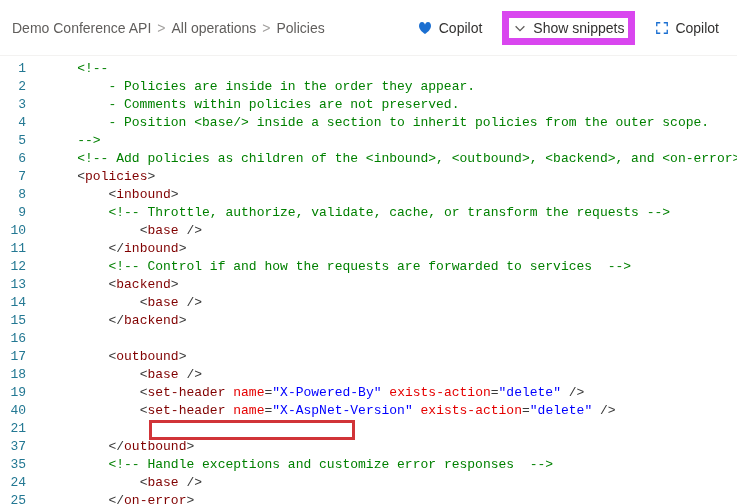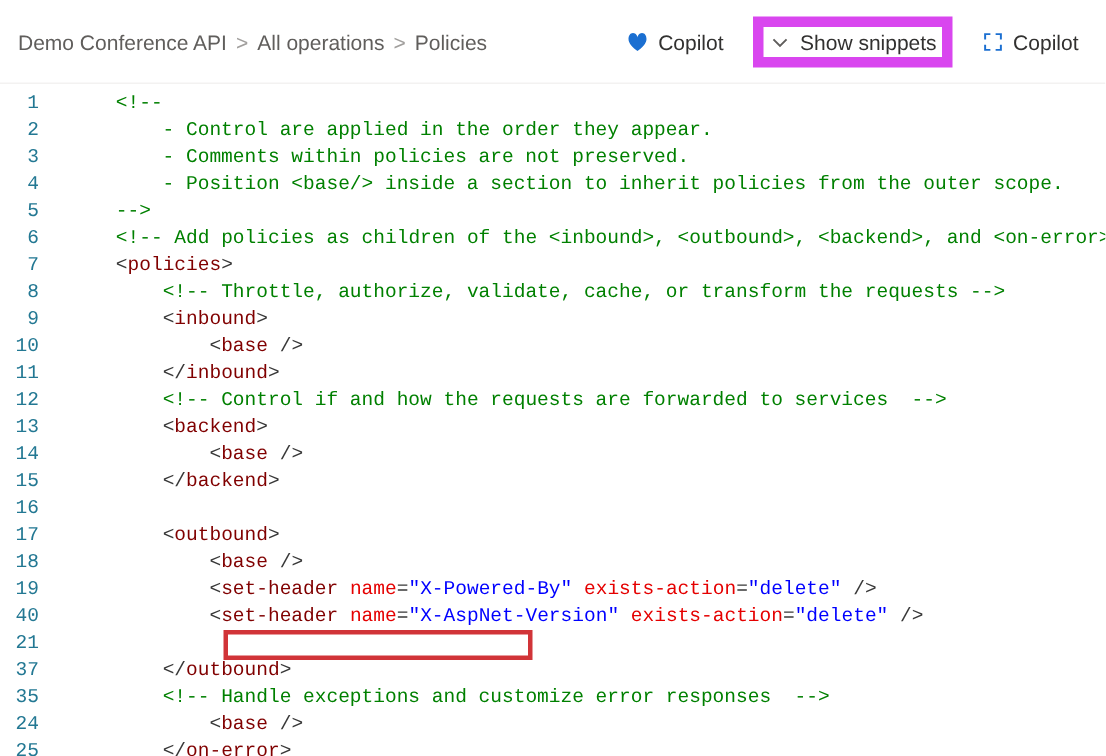--- a/index.html
+++ b/index.html
@@ -151,28 +151,28 @@
       <div>21</div>
       <div>37</div>
       <div>35</div>
       <div>24</div>
       <div>25</div>
       <div>26</div>
     </div>
   <div class="code" id="code">
     <div class="red-annot" id="code-annot" style="top: 360px; left: 113px; width: 206px; height: 20px;"></div>
   <div class="code-line"><span>    </span><span class="c-comment">&lt;!--</span></div>
-      <div class="code-line"><span class="c-comment">        - Control are applied in the order they appear.</span></div>
+      <div class="code-line"><span class="c-comment">        - Policies are inside in the order they appear.</span></div>
       <div class="code-line"><span class="c-comment">        - Comments within policies are not preserved.</span></div>
       <div class="code-line"><span class="c-comment">        - Position &lt;base/&gt; inside a section to inherit policies from the outer scope.</span></div>
       <div class="code-line"><span>    </span><span class="c-comment">--&gt;</span></div>
       <div class="code-line"><span>    </span><span class="c-comment">&lt;!-- Add policies as children of the &lt;inbound&gt;, &lt;outbound&gt;, &lt;backend&gt;, and &lt;on-error&gt; ele</span></div>
       <div class="code-line"><span>    </span><span class="c-delim">&lt;</span><span class="c-tag">policies</span><span class="c-delim">&gt;</span></div>
+      <div class="code-line"><span>        </span><span class="c-delim">&lt;</span><span class="c-tag">inbound</span><span class="c-delim">&gt;</span></div>
       <div class="code-line"><span>        </span><span class="c-comment">&lt;!-- Throttle, authorize, validate, cache, or transform the requests --&gt;</span></div>
-      <div class="code-line"><span>        </span><span class="c-delim">&lt;</span><span class="c-tag">inbound</span><span class="c-delim">&gt;</span></div>
       <div class="code-line"><span>            </span><span class="c-delim">&lt;</span><span class="c-tag">base</span><span class="c-delim"> /&gt;</span></div>
       <div class="code-line"><span>        </span><span class="c-delim">&lt;/</span><span class="c-tag">inbound</span><span class="c-delim">&gt;</span></div>
       <div class="code-line"><span>        </span><span class="c-comment">&lt;!-- Control if and how the requests are forwarded to services  --&gt;</span></div>
       <div class="code-line"><span>        </span><span class="c-delim">&lt;</span><span class="c-tag">backend</span><span class="c-delim">&gt;</span></div>
       <div class="code-line"><span>            </span><span class="c-delim">&lt;</span><span class="c-tag">base</span><span class="c-delim"> /&gt;</span></div>
       <div class="code-line"><span>        </span><span class="c-delim">&lt;/</span><span class="c-tag">backend</span><span class="c-delim">&gt;</span></div>
       <div class="code-line"><span>        </span></div>
       <div class="code-line"><span>        </span><span class="c-delim">&lt;</span><span class="c-tag">outbound</span><span class="c-delim">&gt;</span></div>
       <div class="code-line"><span>            </span><span class="c-delim">&lt;</span><span class="c-tag">base</span><span class="c-delim"> /&gt;</span></div>
       <div class="code-line"><span>            </span><span class="c-delim">&lt;</span><span class="c-tag">set-header</span><span> </span><span class="c-attr">name</span><span class="c-delim">=</span><span class="c-str">"X-Powered-By"</span><span> </span><span class="c-attr">exists-action</span><span class="c-delim">=</span><span class="c-str">"delete"</span><span class="c-delim"> /&gt;</span></div>

